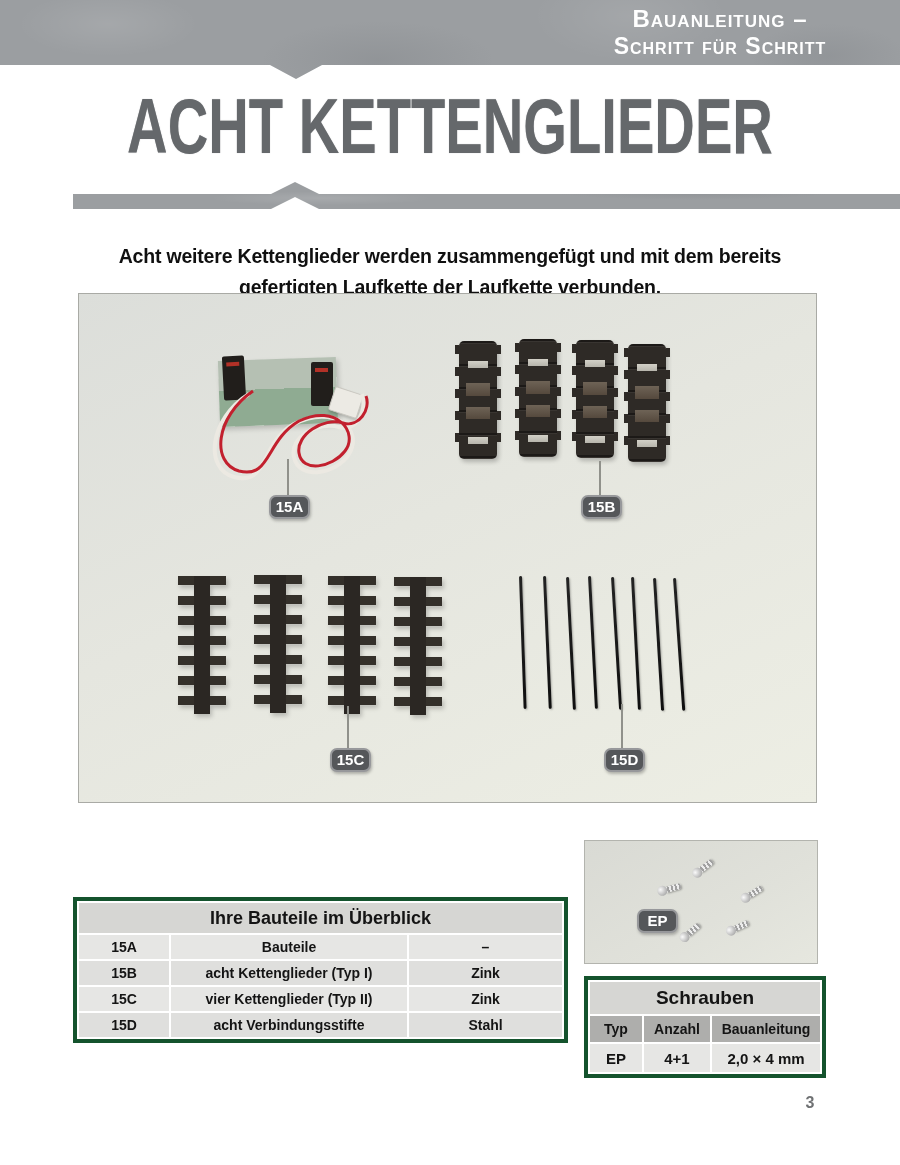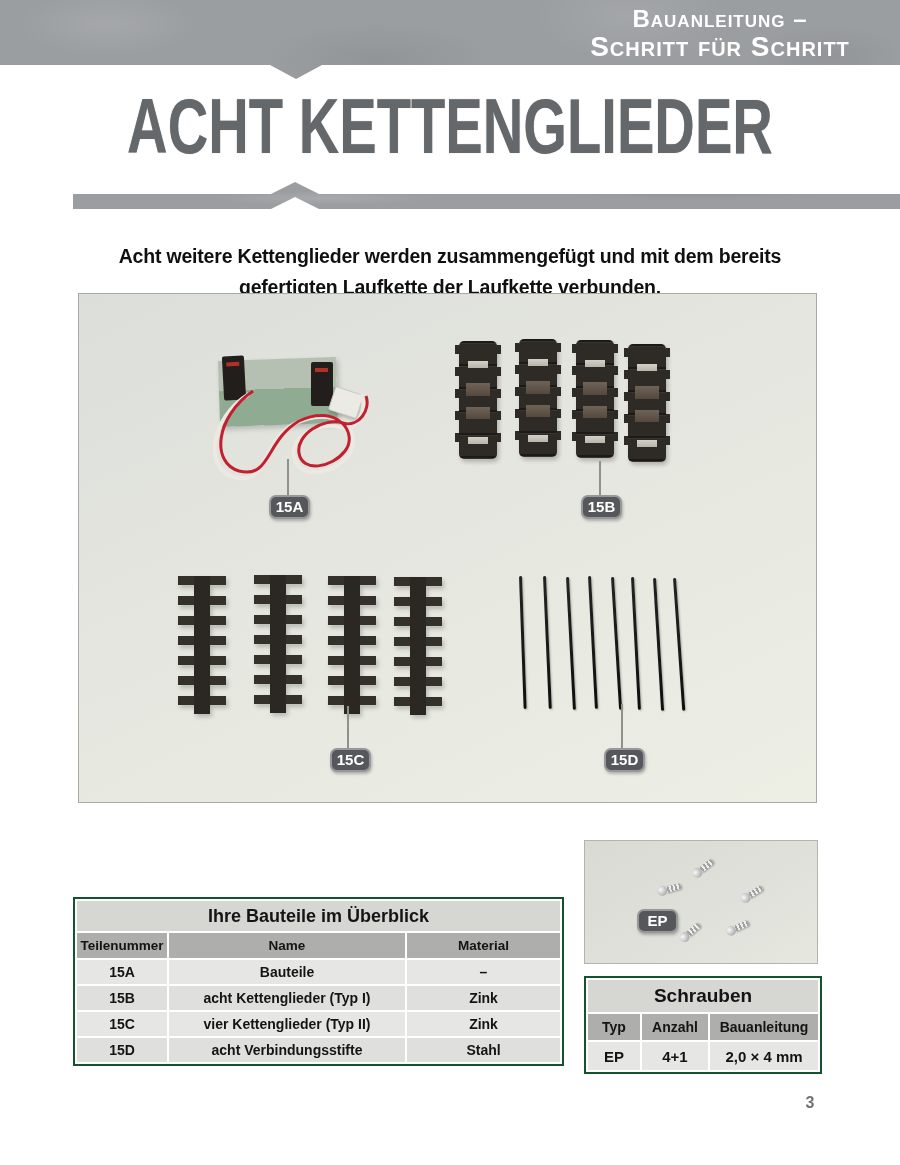--- a/index.html
+++ b/index.html
@@ -16,21 +16,21 @@
       radial-gradient(ellipse 180px 60px at 42% 75%, rgba(85,90,96,.14), transparent 65%),
       radial-gradient(ellipse 150px 70px at 70% 20%, rgba(255,255,255,.09), transparent 65%),
       radial-gradient(ellipse 120px 50px at 92% 70%, rgba(80,85,92,.12), transparent 65%);
     clip-path:polygon(0 0,900px 0,900px 65px,322px 65px,296px 79px,270px 65px,0 65px);
   }
   .header-text{
     position:absolute;left:540px;top:5px;width:360px;text-align:center;
     color:#ffffff;font-weight:bold;font-variant:small-caps;letter-spacing:1px;
   }
   .header-text .h-line1{display:block;font-size:24px;line-height:28px;text-align:center;}
-  .header-text .h-line2{display:block;font-size:28px;line-height:27px;}
+  .header-text .h-line2{display:block;font-size:23px;line-height:27px;}
   
   .page-title{
     position:absolute;left:0;top:86px;width:900px;margin:0;text-align:center;
     font-size:78px;line-height:80px;font-weight:bold;color:#65686b;
     transform:scaleX(.72);letter-spacing:0px;white-space:nowrap;
     text-shadow:0 0 1px rgba(101,104,107,.6);
   }
   .title-bar{
     position:absolute;left:73px;top:182px;width:827px;height:27px;
     background-color:#9b9ea1;
@@ -100,21 +100,21 @@
   .callout-line{position:absolute;width:2px;background:#90918b;}
   .callout-badge{
     position:absolute;width:41px;height:24px;box-sizing:border-box;
     background:#55575a;border:2px solid #97989b;border-radius:7px;
     color:#ffffff;font-weight:bold;font-size:15px;line-height:20px;text-align:center;
     box-shadow:1px 2px 3px rgba(0,0,0,.25);
   }
   
   table.data-table{
     position:absolute;border-collapse:separate;border-spacing:2px;
-    border:2px solid #14532d;background:#ffffff;table-layout:fixed;
+    border:4px solid #14532d;background:#ffffff;table-layout:fixed;
   }
   table.data-table td{font-weight:bold;color:#141414;text-align:center;vertical-align:middle;}
   .tbl-title td{background:#d6d6d3;font-size:18px;height:28px;}
   .tbl-head td{background:#aeaeac;font-size:13.5px;height:23px;}
   .tbl-row td{background:#e6e6e4;font-size:14px;height:22px;}
   .tbl-row.alt td{background:#dfdfdd;}
   #parts-table{left:73px;top:897px;width:487px;}
   #screws-table{left:584px;top:976px;width:234px;}
   #screws-table .tbl-title td{font-size:19px;height:30px;}
   #screws-table .tbl-head td{font-size:14px;height:24px;}
@@ -206,25 +206,20 @@
   <table class="data-table" id="parts-table">
     <colgroup>
         <col style="width:90px;">
         <col style="width:236px;">
         <col style="width:153px;">
       </colgroup>
     <tbody>
         <tr class="tbl-title">
           <td colspan="3">Ihre Bauteile im Überblick</td>
         </tr>
-    <tr class="tbl-head">
-      <td>Teilenummer</td>
-      <td>Name</td>
-      <td>Material</td>
-    </tr>
     <tr class="tbl-row">
       <td>15A</td>
       <td>Bauteile</td>
       <td>–</td>
     </tr>
     <tr class="tbl-row alt">
       <td>15B</td>
       <td>acht Kettenglieder (Typ I)</td>
       <td>Zink</td>
     </tr>

